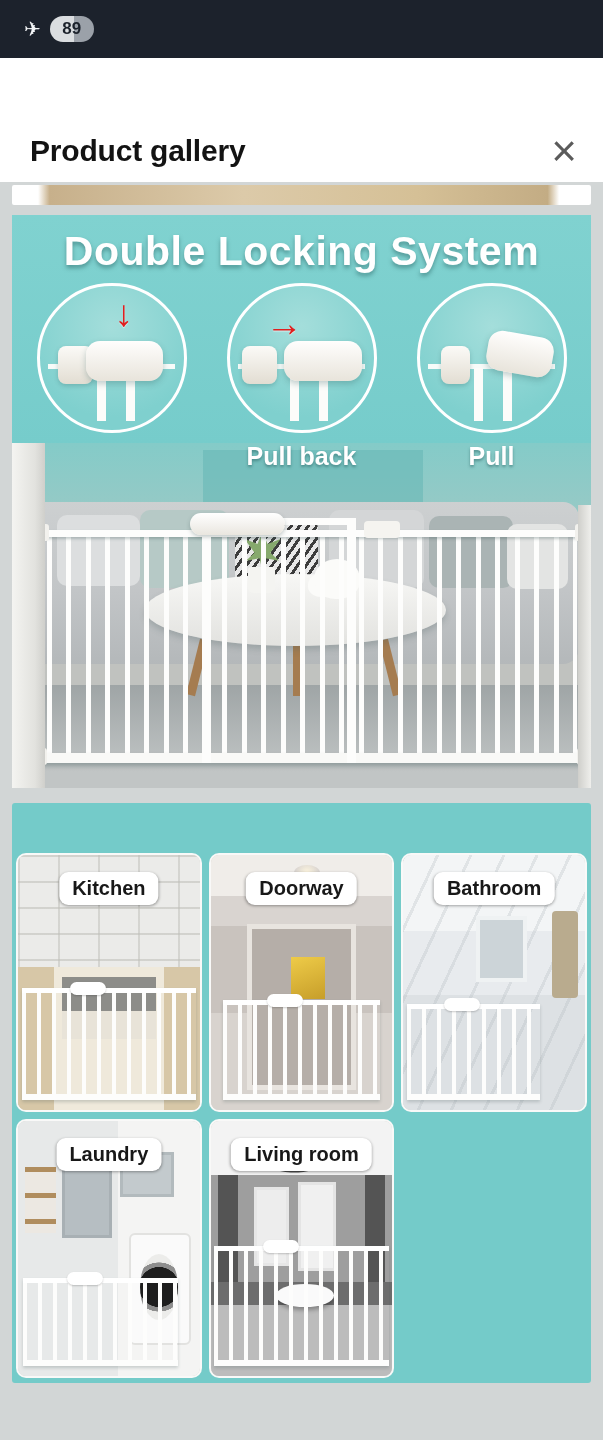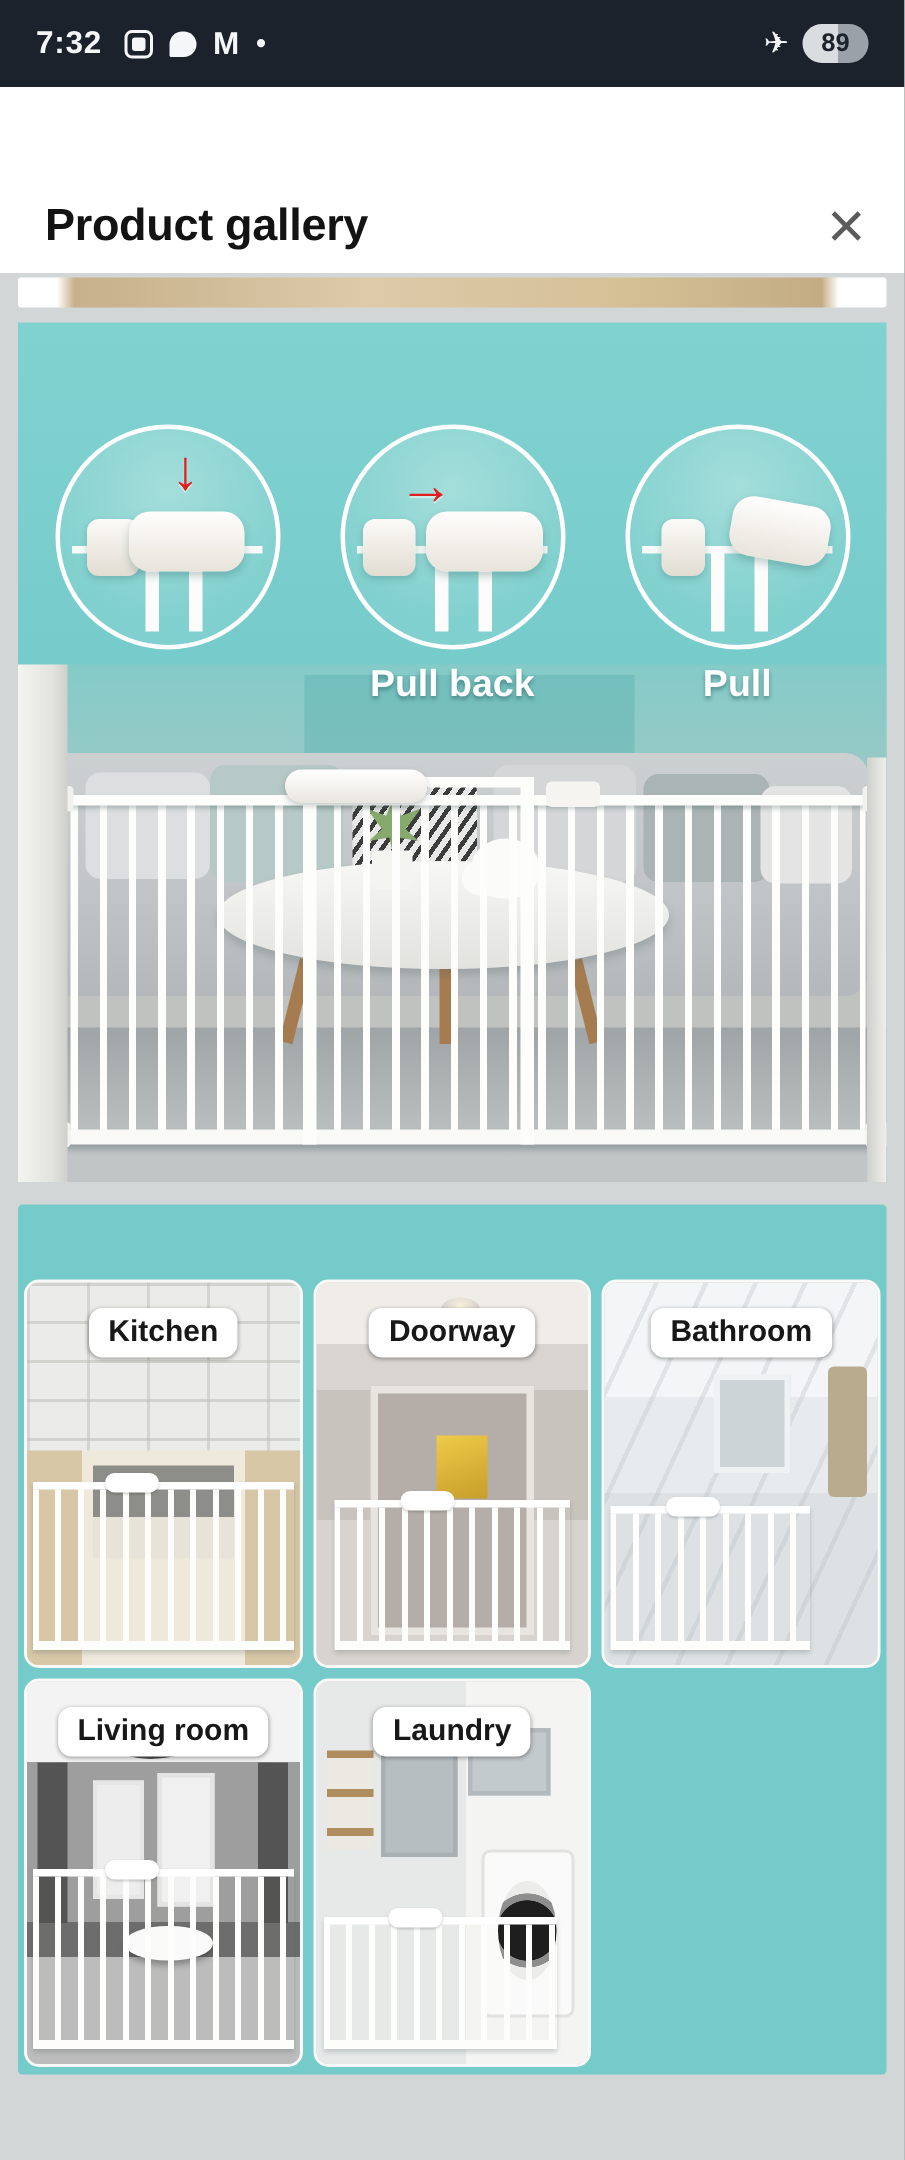--- a/index.html
+++ b/index.html
@@ -226,29 +226,20 @@
     box-shadow:0 2px 3px rgba(70,90,90,.25); }
   .mg-handle { position:absolute; top:-11px; left:28%; width:36px; height:13px;
     background:#ffffff; border-radius:7px; box-shadow:0 1px 2px rgba(0,0,0,.2); }
 </style>
 </head>
 <body>
 
 <div class="screen">
 
   <div class="status-bar">
-    <div class="sb-left">
-      <span class="sb-time">7:32</span>
-      <span class="ic-shot">
-          <i></i>
-        </span>
-      <span class="ic-chat"></span>
-      <span class="ic-gmail">M</span>
-      <span class="ic-dot">•</span>
-    </div>
     <div class="sb-right">
       <span class="ic-plane">✈</span>
       <span class="battery">
         <span>89</span>
       </span>
     </div>
   </div>
 
   <div class="modal-header">
     <div class="header-row">
@@ -257,20 +248,21 @@
         <span>×</span>
       </button>
     </div>
   </div>
 
   <div class="gallery">
 
     <div class="prev-sliver"></div>
 
     <figure class="img-card card1">
+      <div class="img-title">Double Locking System</div>
 
       <div class="steps">
         <div class="step s0">
           <div class="circle">
             <span class="lk-rail"></span>
             <span class="lk-post" style="left:40%"></span>
             <span class="lk-post" style="left:60%"></span>
             <span class="lk-cap"></span>
             <span class="lk-barrel"></span>
             <span class="lk-arrow">↓</span>
@@ -367,44 +359,44 @@
         <div class="tile t-bathroom">
           <div class="art"></div>
           <span class="decor bath-mirror"></span>
           <span class="decor bath-cab"></span>
           <div class="mini-gate">
               <span class="mg-handle"></span>
             </div>
           <span class="chip">Bathroom</span>
         </div>
 
+        <div class="tile t-laundry">
+          <div class="art"></div>
+          <span class="decor laundry-shelf"></span>
+          <span class="decor laundry-cab"></span>
+          <span class="decor laundry-cab2"></span>
+          <span class="decor laundry-washer"></span>
+          <span class="decor laundry-door"></span>
+          <div class="mini-gate">
+              <span class="mg-handle"></span>
+            </div>
+          <span class="chip">Laundry</span>
+        </div>
+
         <div class="tile t-living">
           <div class="art"></div>
           <span class="decor living-ring"></span>
           <span class="decor living-curt1"></span>
           <span class="decor living-curt2"></span>
           <span class="decor living-frame1"></span>
           <span class="decor living-frame2"></span>
           <span class="decor living-table"></span>
           <div class="mini-gate">
               <span class="mg-handle"></span>
             </div>
           <span class="chip">Living room</span>
         </div>
 
-        <div class="tile t-laundry">
-          <div class="art"></div>
-          <span class="decor laundry-shelf"></span>
-          <span class="decor laundry-cab"></span>
-          <span class="decor laundry-cab2"></span>
-          <span class="decor laundry-washer"></span>
-          <span class="decor laundry-door"></span>
-          <div class="mini-gate">
-              <span class="mg-handle"></span>
-            </div>
-          <span class="chip">Laundry</span>
-        </div>
-
       </div>
     </figure>
 
   </div>
 </div>
 
 </body></html>

